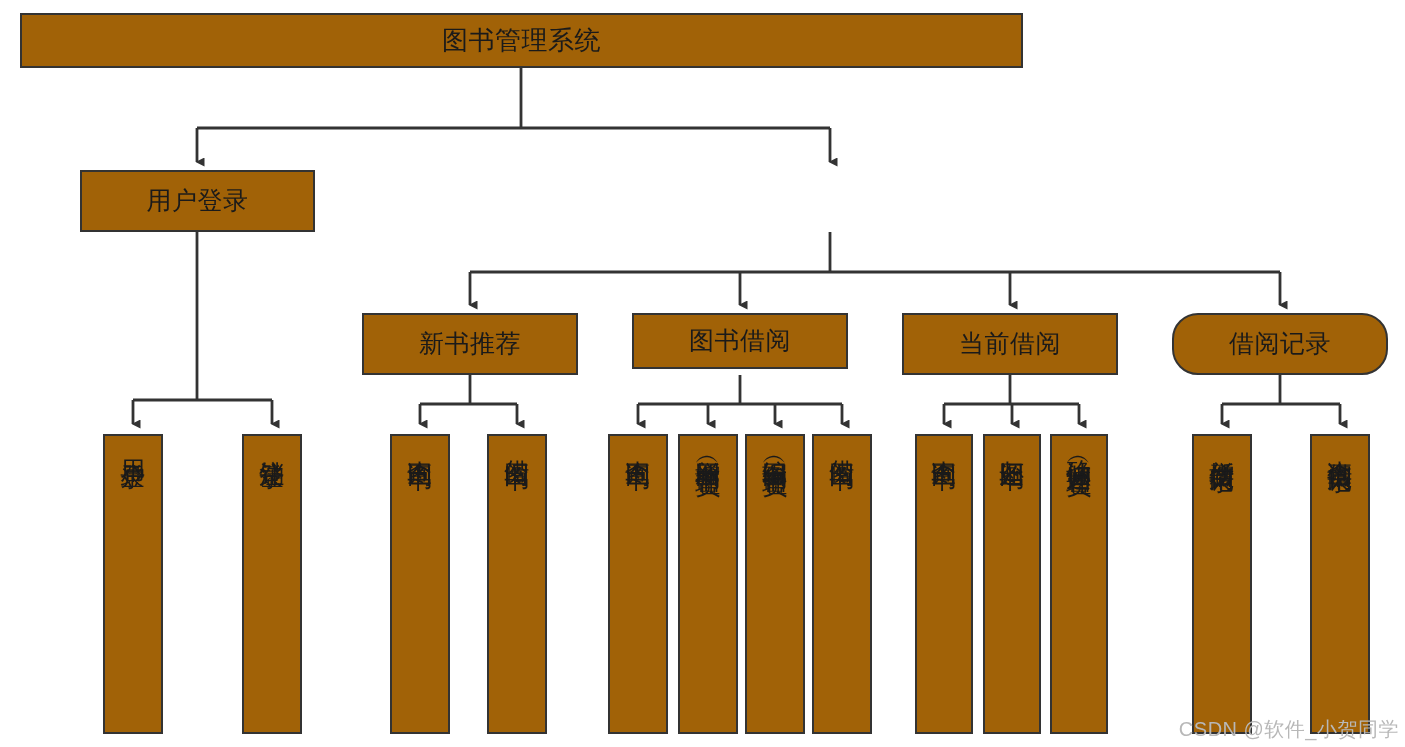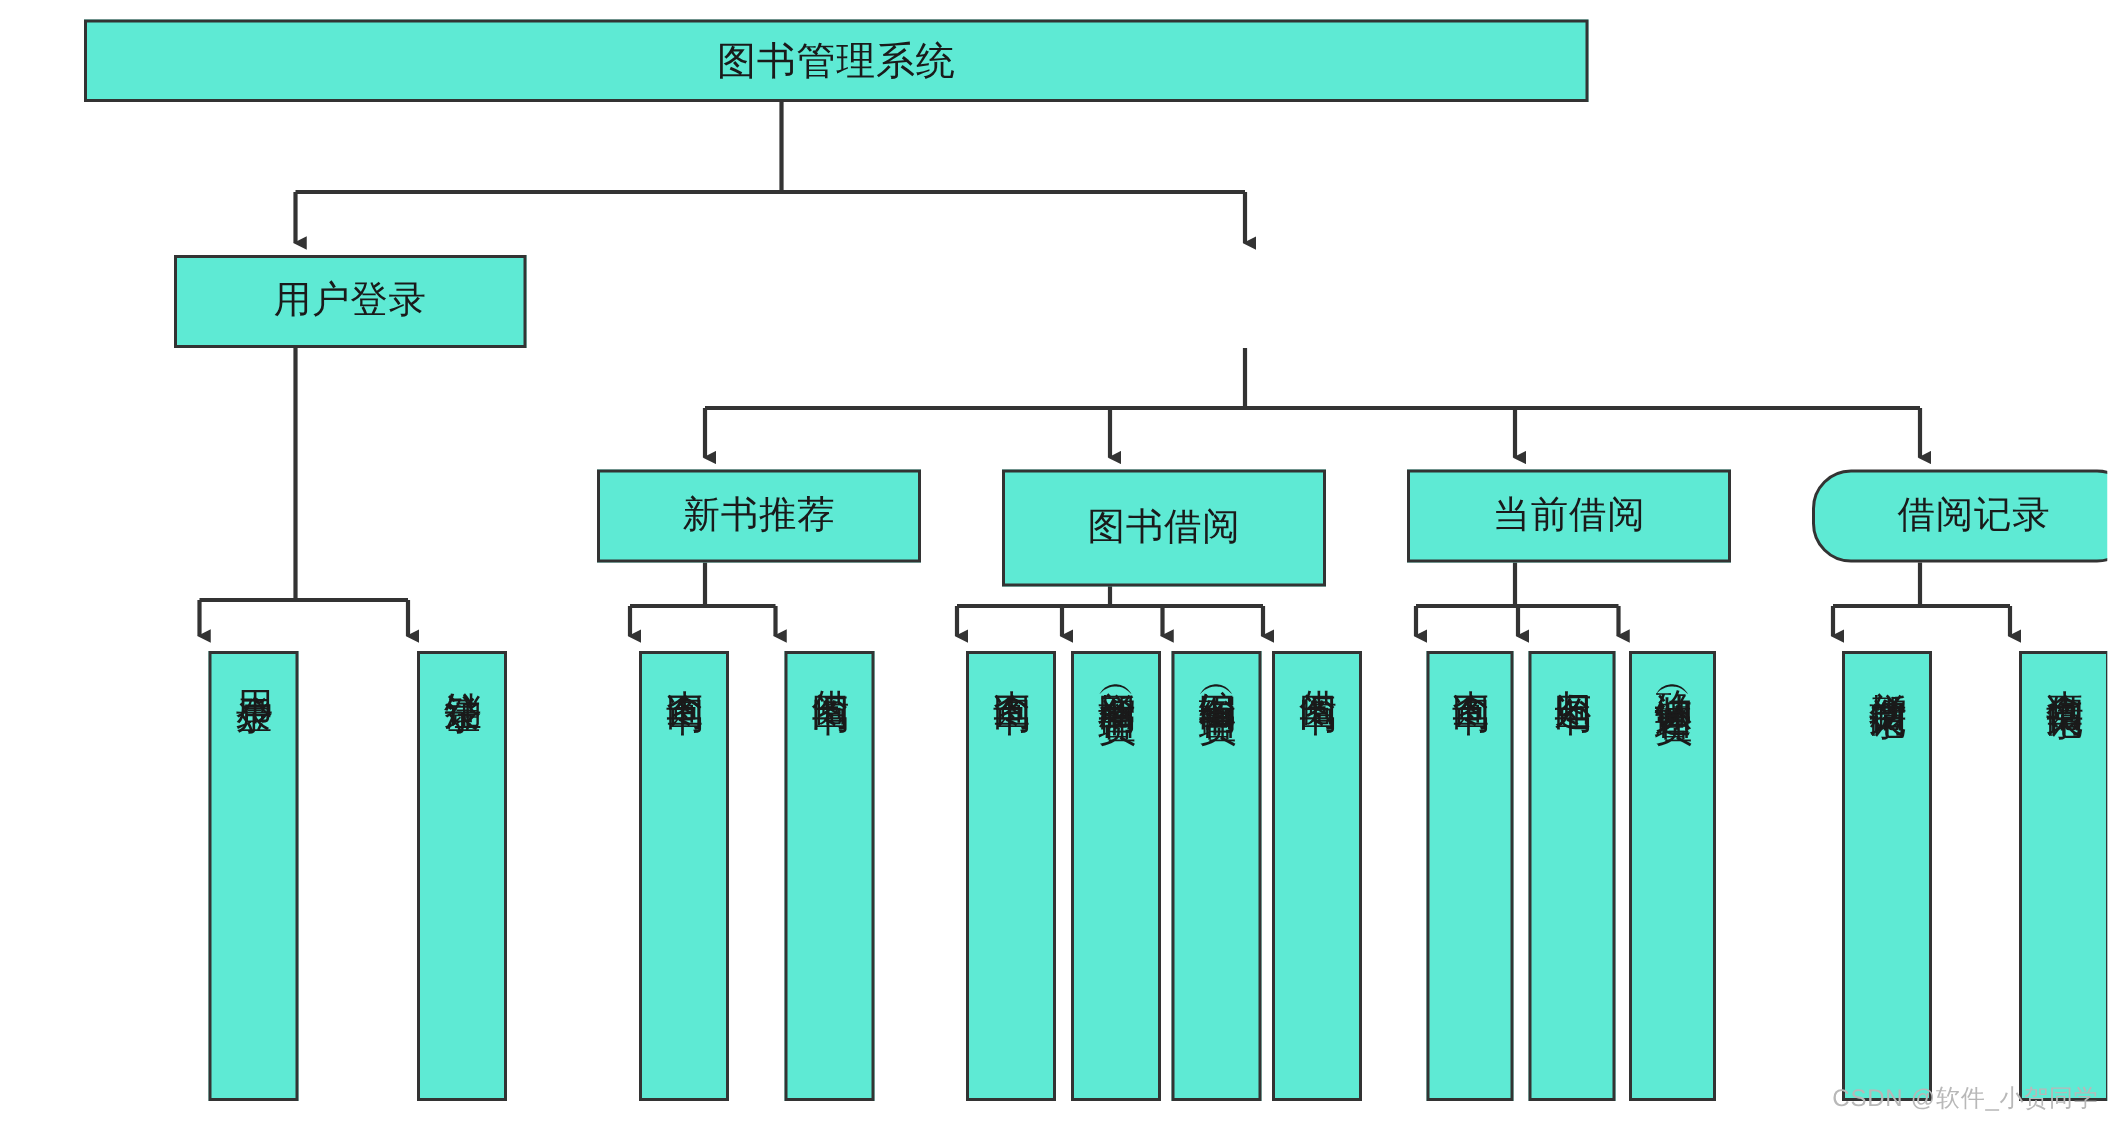--- a/index.html
+++ b/index.html
@@ -22,26 +22,25 @@
     left: 0;
     top: 0;
     width: 1405px;
     height: 747px;
     pointer-events: none;
   }
   .node {
     position: absolute;
     box-sizing: border-box;
     border: 2.5px solid #333333;
-    background: #5eead4;
+    background: #a16207;
     display: flex;
     align-items: center;
     justify-content: center;
     color: #1a1a1a;
-    margin-left: 36px;
   }
   .node .label {
     display: block;
     text-align: center;
     line-height: 1.18;
     letter-spacing: 0.5px;
   }
   
   .node.h .label {
     writing-mode: horizontal-tb;
@@ -59,21 +58,21 @@
     font-size: 25px;
     line-height: 1.05;
     letter-spacing: 2px;
     height: auto;
     max-height: 100%;
   }
   .watermark {
     position: absolute;
     right: 6px;
     bottom: 4px;
-    font-size: 16px;
+    font-size: 20px;
     color: #b8b8b8;
     white-space: nowrap;
     letter-spacing: 0.5px;
   }
 </style>
 </head>
 <body>
 
 <div id="canvas">
 
@@ -131,21 +130,21 @@
     <span class="label">图书管理系统</span>
   </div>
 
   <div class="node h" style="left:80px; top:170px; width:235px; height:62px;">
     <span class="label">用户登录</span>
   </div>
 
   <div class="node h" style="left:362px; top:313px; width:216px; height:62px;">
     <span class="label">新书推荐</span>
   </div>
-  <div class="node h" style="left:632px; top:313px; width:216px; height:78px;">
+  <div class="node h" style="left:632px; top:313px; width:216px; height:56px;">
     <span class="label">图书借阅</span>
   </div>
   <div class="node h" style="left:902px; top:313px; width:216px; height:62px;align-items:center;">
     <span class="label">当前借阅</span>
   </div>
   <div class="node h" style="left:1172px; top:313px; width:216px; height:62px;border-radius:26px;">
     <span class="label">借阅记录</span>
   </div>
 
   <div class="node v" style="left:103px; top:434px; width:60px; height:300px;">

